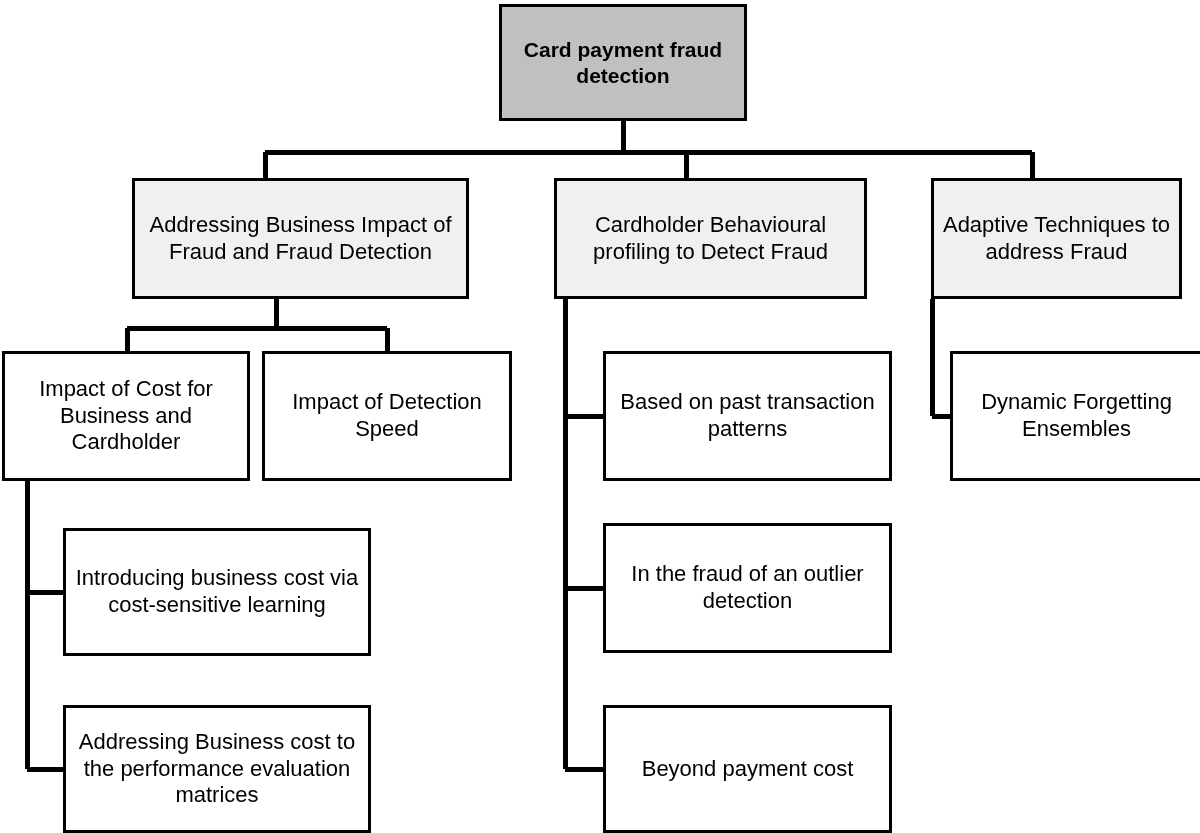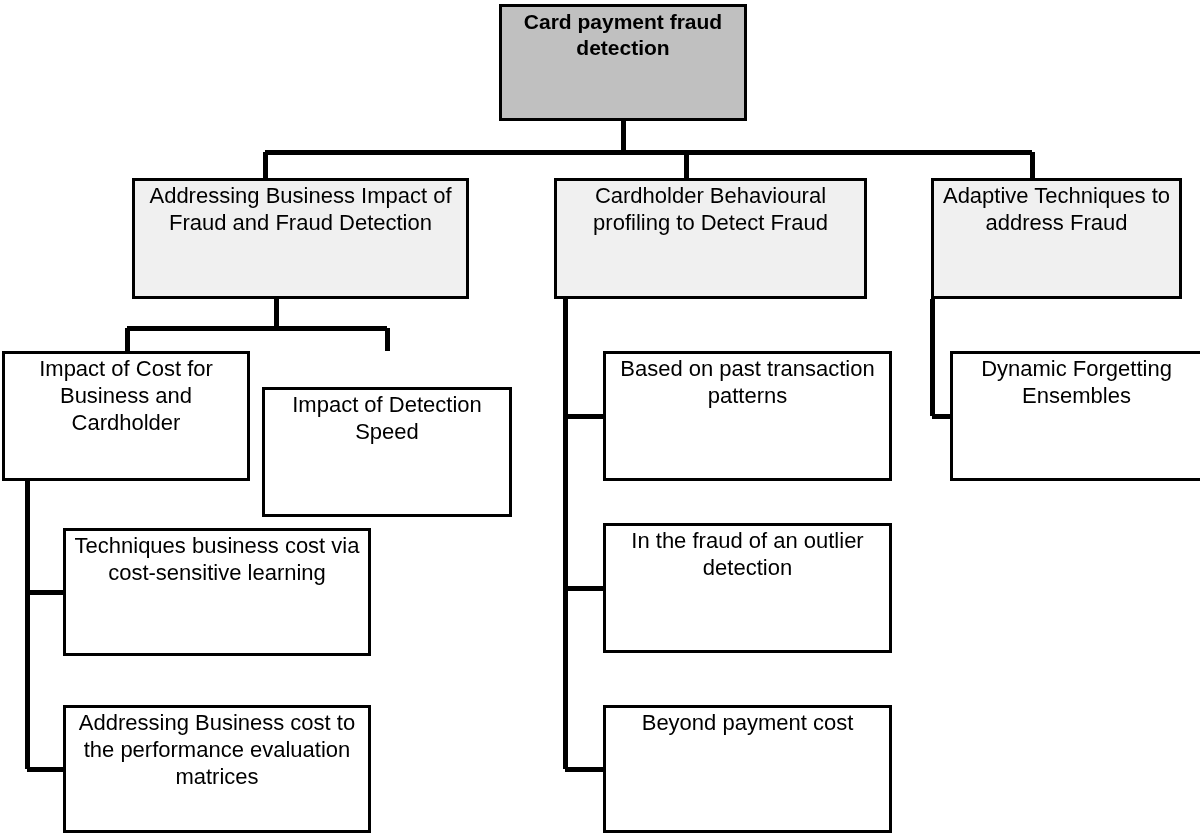--- a/index.html
+++ b/index.html
@@ -24,26 +24,26 @@
     width: 1200px;
     height: 833px;
     pointer-events: none;
   }
   .node {
     position: absolute;
     box-sizing: border-box;
     border: 3px solid #000000;
     background: #ffffff;
     display: flex;
-    align-items: flex-start;
+    align-items: center;
     justify-content: center;
     text-align: center;
     color: #000000;
     line-height: 1.22;
-    padding: 2px 6px;
+    padding: 10px 6px;
   }
   .node span {
     display: block;
     width: 100%;
   }
   .node-root {
     background: #c0c0c0;
     font-weight: bold;
     font-size: 21px;
   }
@@ -105,26 +105,26 @@
   </div>
 
   <div class="node node-l2" style="left:907px; top:178px; width:251px; height:121px;">
     <span>Adaptive Techniques to address Fraud</span>
   </div>
 
   <div class="node node-l3" style="left:2px; top:351px; width:248px; height:130px;">
     <span>Impact of Cost for Business and Cardholder</span>
   </div>
 
-  <div class="node node-l3" style="left:262px; top:351px; width:250px; height:130px;margin-top:36px;">
+  <div class="node node-l3" style="left:262px; top:351px; width:250px; height:130px;">
     <span>Impact of Detection Speed</span>
   </div>
 
   <div class="node node-l3" style="left:63px; top:528px; width:308px; height:128px;">
-    <span>Techniques business cost via cost-sensitive learning</span>
+    <span>Introducing business cost via cost-sensitive learning</span>
   </div>
 
   <div class="node node-l3" style="left:63px; top:705px; width:308px; height:128px;">
     <span>Addressing Business cost to the performance evaluation matrices</span>
   </div>
 
   <div class="node node-l3" style="left:603px; top:351px; width:289px; height:130px;">
     <span>Based on past transaction patterns</span>
   </div>
 

